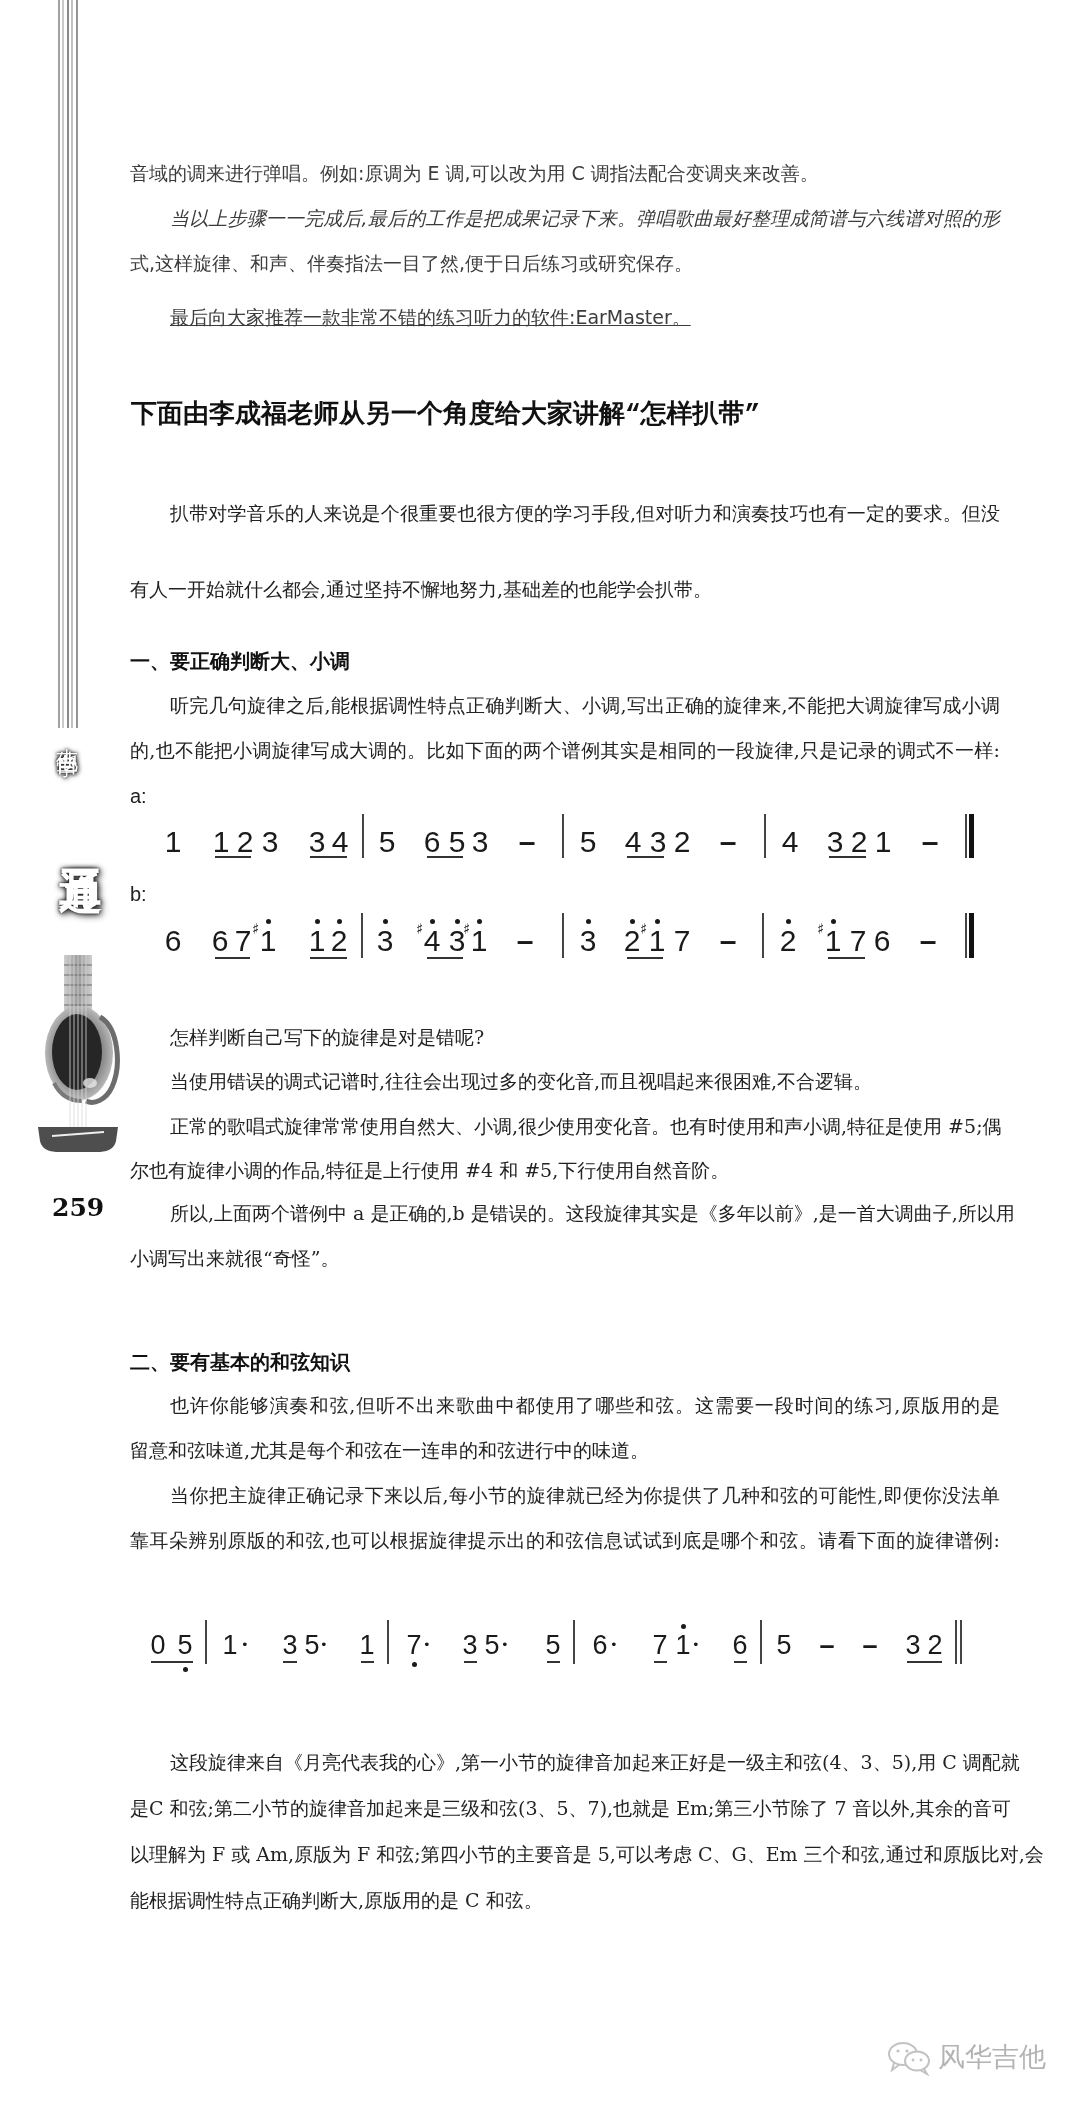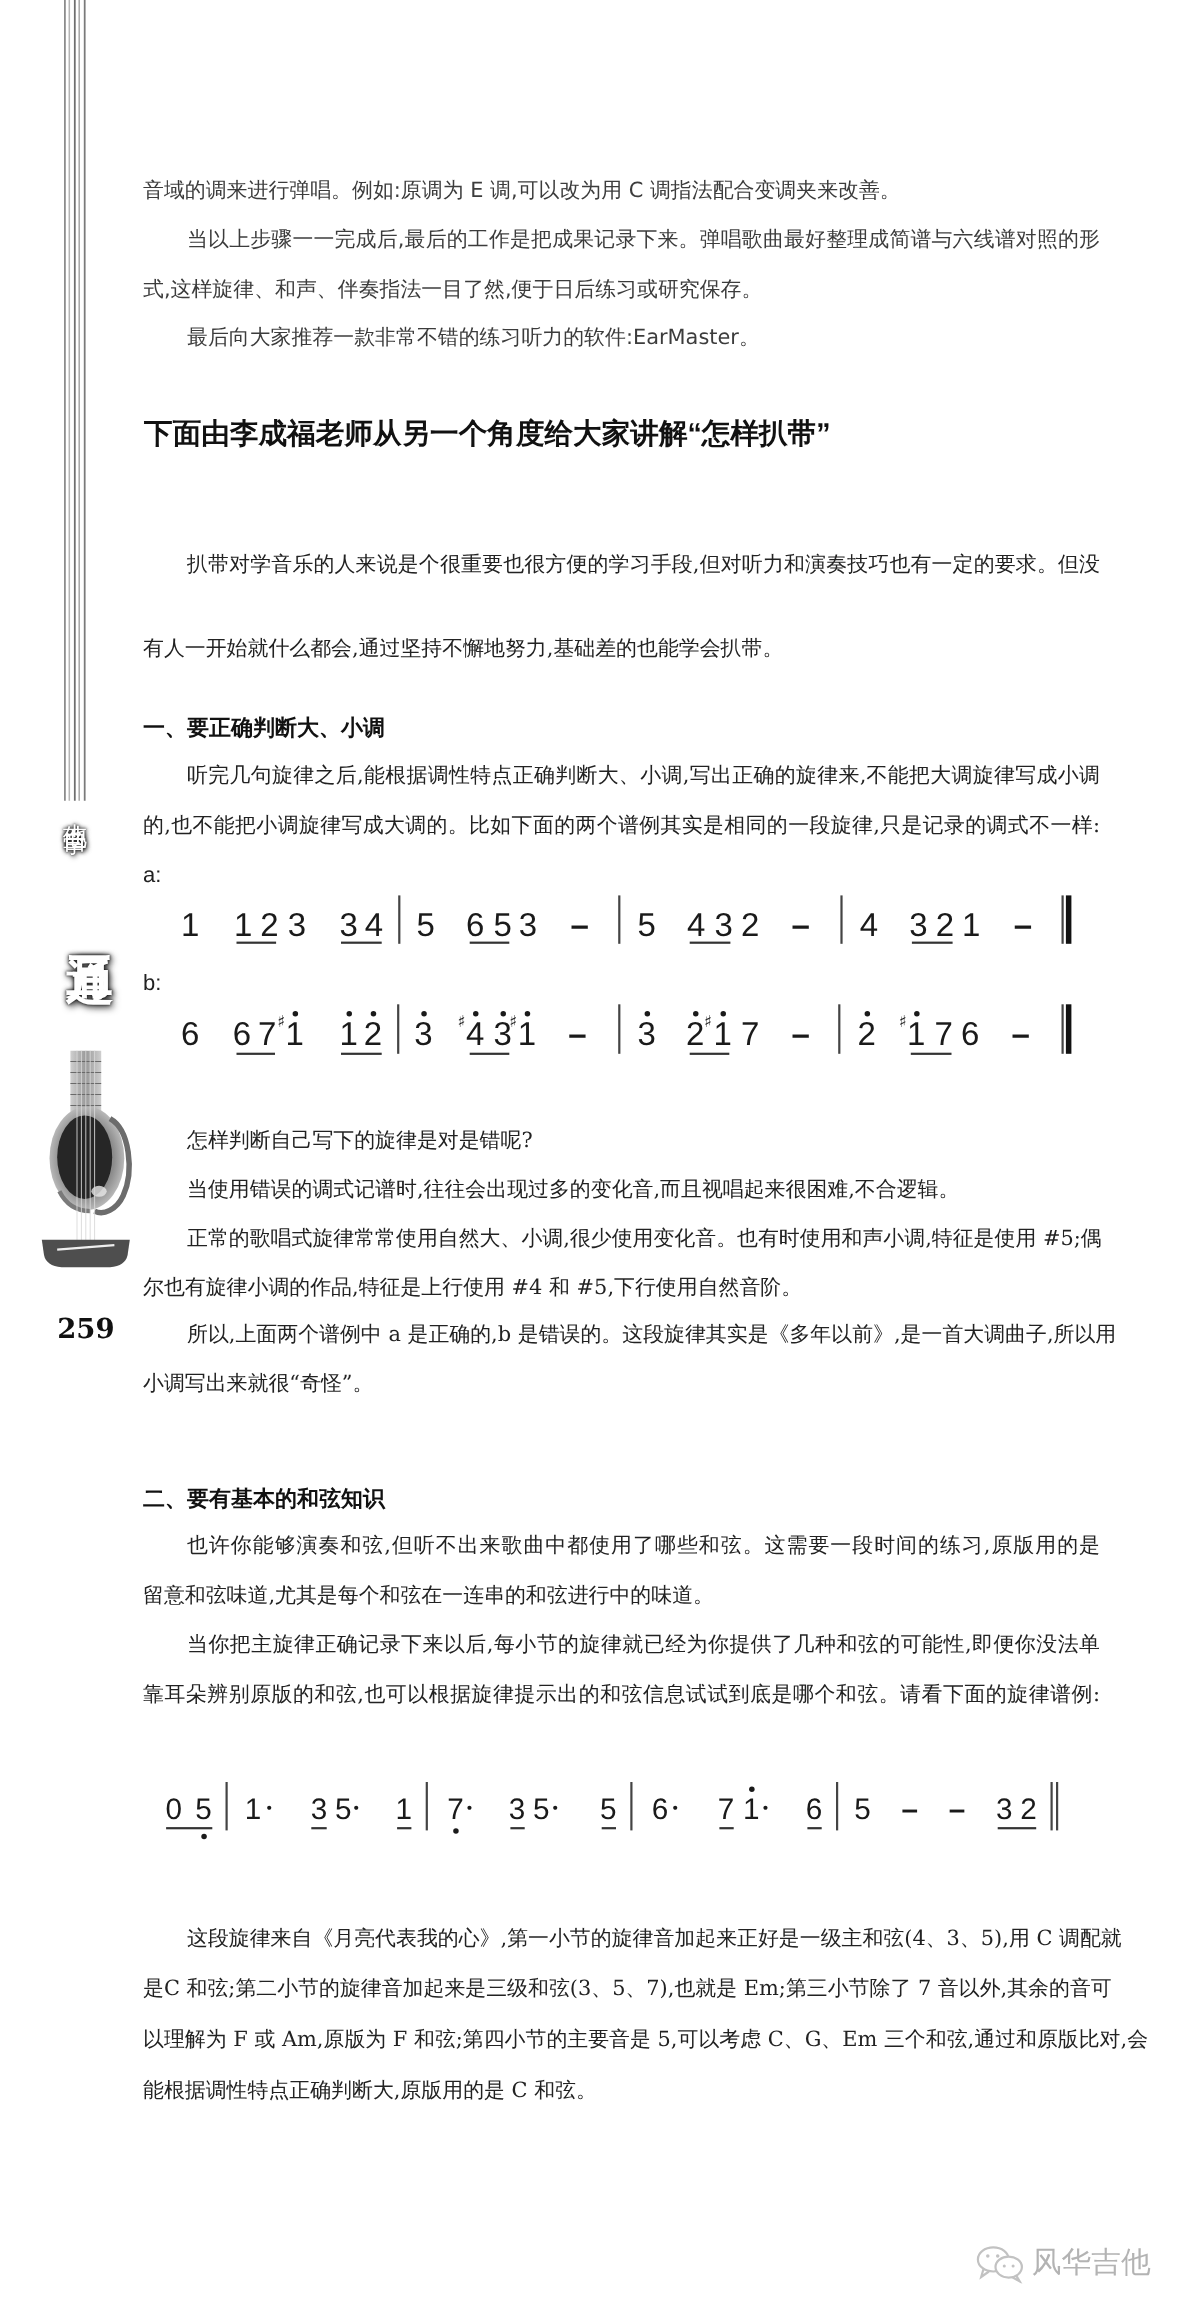--- a/index.html
+++ b/index.html
@@ -2,21 +2,21 @@
 <html><head>
 <meta charset="utf-8">
 <style>
   html,body{margin:0;padding:0;}
   body{width:1080px;height:2105px;position:relative;background:#ffffff;overflow:hidden;
        font-family:"DejaVu Serif","Liberation Serif",serif;color:#222;}
   .ln{position:absolute;left:130px;width:870px;height:26px;line-height:26px;font-size:19px;white-space:nowrap;}
   .ind{padding-left:40px;width:830px;}
   .j{text-align:justify;text-align-last:justify;}
   .sans{font-family:"DejaVu Sans","Liberation Sans",sans-serif;color:#3c3c3c;font-size:19px;}
-  .h1{position:absolute;left:131px;top:378px;font-family:Liberation Sans, sans-serif;
+  .h1{position:absolute;left:131px;top:399px;font-family:Liberation Mono, monospace;
       font-weight:bold;font-size:26px;line-height:32px;color:#111;white-space:nowrap;}
   .h2{position:absolute;left:130px;font-family:"DejaVu Sans","Liberation Sans",sans-serif;
       font-weight:bold;font-size:20px;line-height:26px;color:#111;white-space:nowrap;}
   .lbl{position:absolute;left:130px;font-family:"Liberation Sans","DejaVu Sans",sans-serif;font-size:20px;line-height:24px;color:#222;}
   
   .n{position:absolute;width:24px;margin-left:-12px;text-align:center;font-family:"Liberation Sans","DejaVu Sans",sans-serif;
      font-size:30px;line-height:30px;height:30px;color:#1a1a1a;}
   .n3{font-size:27px;line-height:28px;height:28px;}
   .dash{font-weight:bold;}
   .hi::before{content:"";position:absolute;top:-7px;left:50%;width:5px;height:5px;margin-left:-2.5px;border-radius:50%;background:#1a1a1a;}
@@ -81,23 +81,23 @@
     <line x1="48" y1="0" x2="48" y2="190"></line>
       <line x1="52" y1="0" x2="52" y2="190"></line>
     <line x1="56" y1="0" x2="56" y2="190"></line>
   </g>
   <path d="M8 172 L88 172 L86 186 Q84 196 70 197 L26 197 Q12 196 10 186 Z" fill="#4e4e4e"></path>
   <line x1="22" y1="181" x2="74" y2="177" stroke="#eeeeee" stroke-width="2"></line>
 </svg>
 <div class="pagenum">259</div>
 
 <div class="ln sans" style="top:160px;">音域的调来进行弹唱。例如:原调为 E 调,可以改为用 C 调指法配合变调夹来改善。</div>
-<div class="ln sans ind j" style="top:205px;">当以上步骤一一完成后,最后的工作是把成果记录下来。弹唱歌曲最好整理成简谱与六线谱对照的形</div>
+<div class="ln sans ind j" style="top:205px;font-style:italic;">当以上步骤一一完成后,最后的工作是把成果记录下来。弹唱歌曲最好整理成简谱与六线谱对照的形</div>
 <div class="ln sans" style="top:250px;">式,这样旋律、和声、伴奏指法一目了然,便于日后练习或研究保存。</div>
-<div class="ln sans ind" style="top:294px;">最后向大家推荐一款非常不错的练习听力的软件:EarMaster。</div>
+<div class="ln sans ind" style="top:304px;text-decoration:underline;">最后向大家推荐一款非常不错的练习听力的软件:EarMaster。</div>
 
 <div class="h1">下面由李成福老师从另一个角度给大家讲解“怎样扒带”</div>
 
 <div class="ln ind j" style="top:500px;">扒带对学音乐的人来说是个很重要也很方便的学习手段,但对听力和演奏技巧也有一定的要求。但没</div>
 <div class="ln" style="top:576px;">有人一开始就什么都会,通过坚持不懈地努力,基础差的也能学会扒带。</div>
 
 <div class="h2" style="top:648px;">一、要正确判断大、小调</div>
 <div class="ln ind j" style="top:692px;">听完几句旋律之后,能根据调性特点正确判断大、小调,写出正确的旋律来,不能把大调旋律写成小调</div>
 <div class="ln j" style="top:737px;">的,也不能把小调旋律写成大调的。比如下面的两个谱例其实是相同的一段旋律,只是记录的调式不一样:</div>
 

